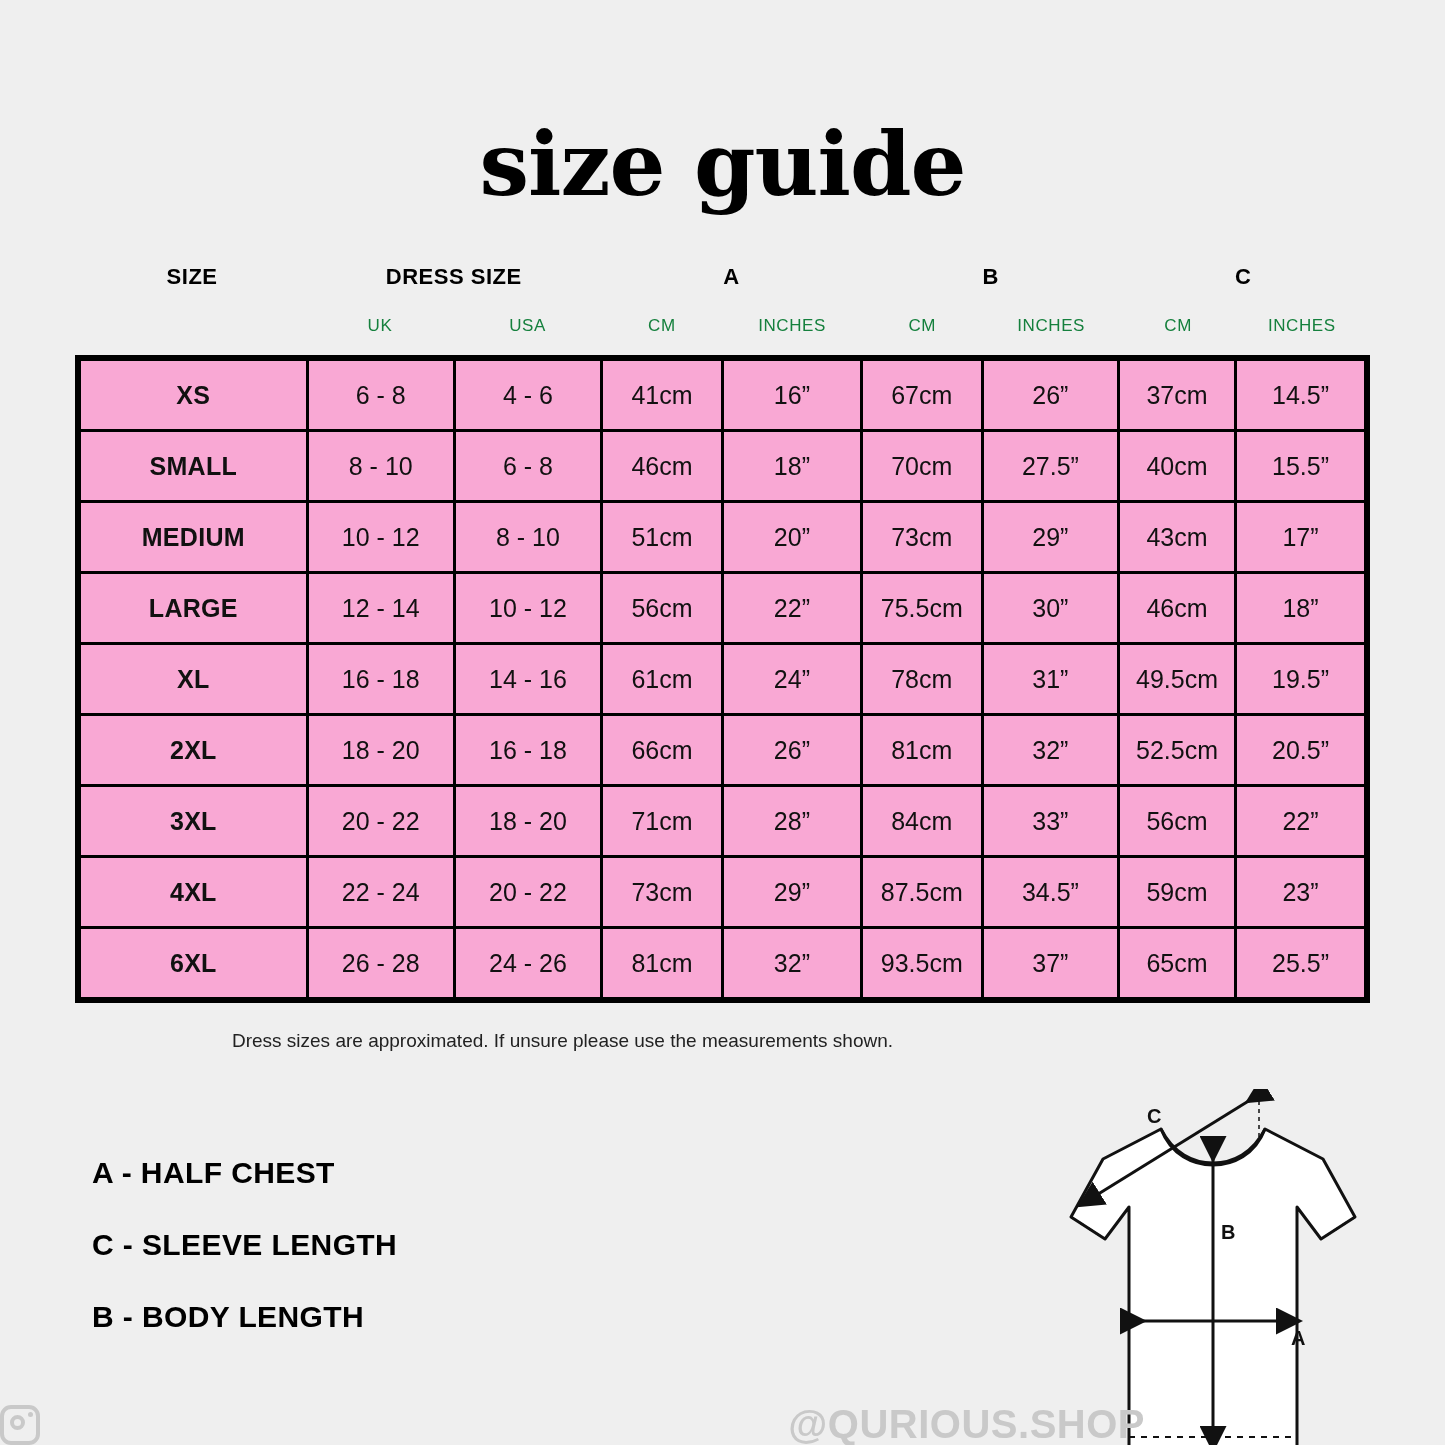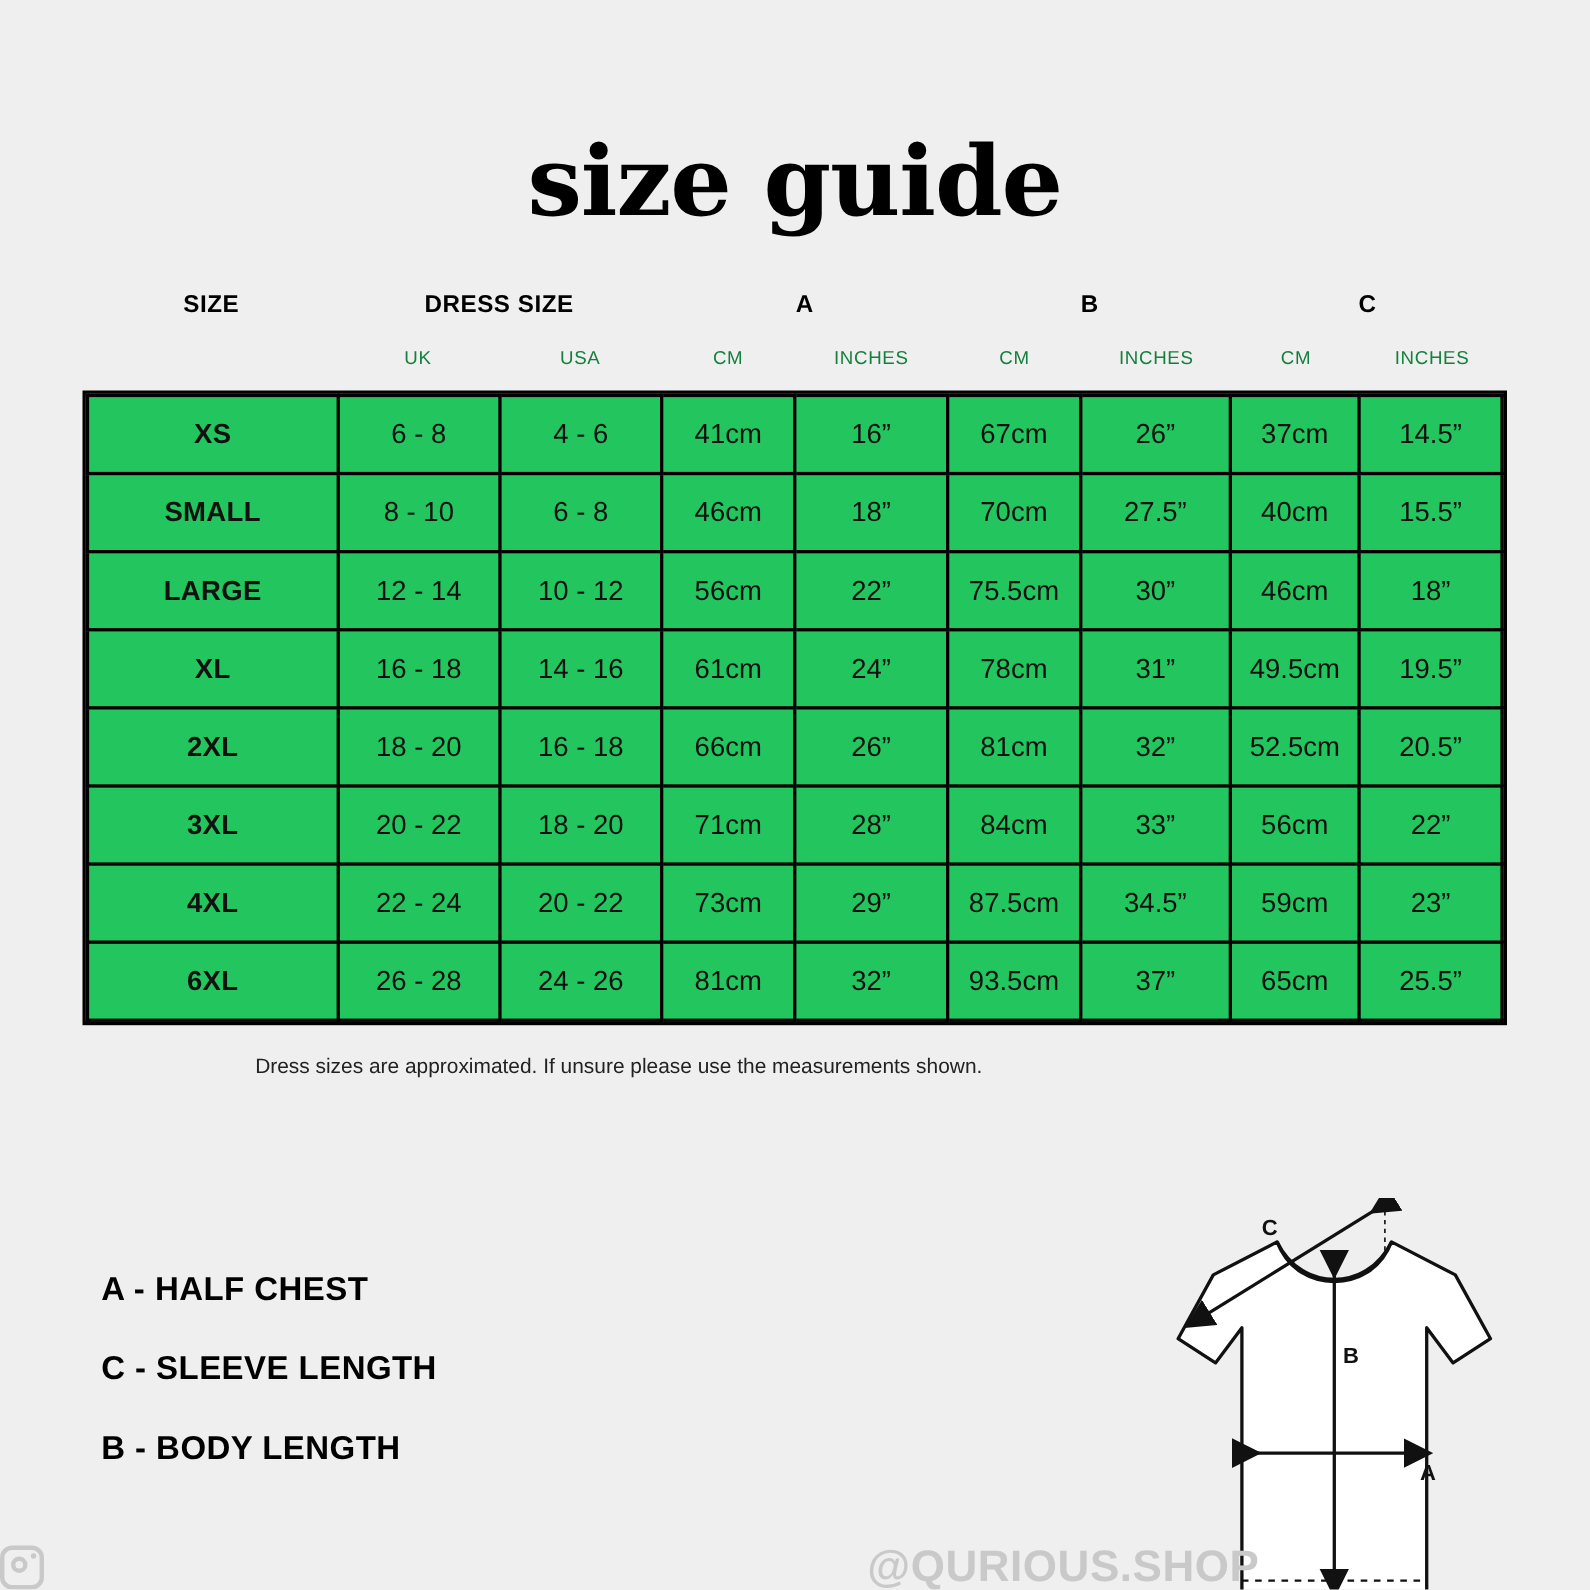--- a/index.html
+++ b/index.html
@@ -37,21 +37,20 @@
 
   
   .head-wrap {
     position: relative;
     margin: 0 78px;
     margin-top: 56px;
   }
   .head-row {
     display: flex;
     width: 100%;
-    justify-content: center;
   }
   .head-row .cell {
     box-sizing: border-box;
     text-align: center;
     font-weight: 700;
     font-size: 22px;
     letter-spacing: 0.5px;
     color: #000;
   }
   .head-row.sub .cell {
@@ -75,21 +74,21 @@
   .c-sub-b1   { width: 9.4%; }
   .c-sub-b2   { width: 10.6%; }
   .c-sub-c1   { width: 9.1%; }
   .c-sub-c2   { width: 10.1%; }
 
   
   table.size-table {
     margin: 22px 78px 0 78px;
     width: calc(100% - 156px);
     border-collapse: collapse;
-    background: #22c55e;
+    background: #f9a8d4;
     table-layout: fixed;
   }
   table.size-table td {
     border: 3px solid #000;
     text-align: center;
     font-size: 25px;
     height: 66px;
     color: #111;
     font-weight: 400;
   }
@@ -252,20 +251,31 @@
         <td>8 - 10</td>
         <td>6 - 8</td>
         <td>46cm</td>
         <td>18”</td>
         <td>70cm</td>
         <td>27.5”</td>
         <td>40cm</td>
         <td>15.5”</td>
       </tr>
       <tr>
+        <td class="sizename">MEDIUM</td>
+        <td>10 - 12</td>
+        <td>8 - 10</td>
+        <td>51cm</td>
+        <td>20”</td>
+        <td>73cm</td>
+        <td>29”</td>
+        <td>43cm</td>
+        <td>17”</td>
+      </tr>
+      <tr>
         <td class="sizename">LARGE</td>
         <td>12 - 14</td>
         <td>10 - 12</td>
         <td>56cm</td>
         <td>22”</td>
         <td>75.5cm</td>
         <td>30”</td>
         <td>46cm</td>
         <td>18”</td>
       </tr>

